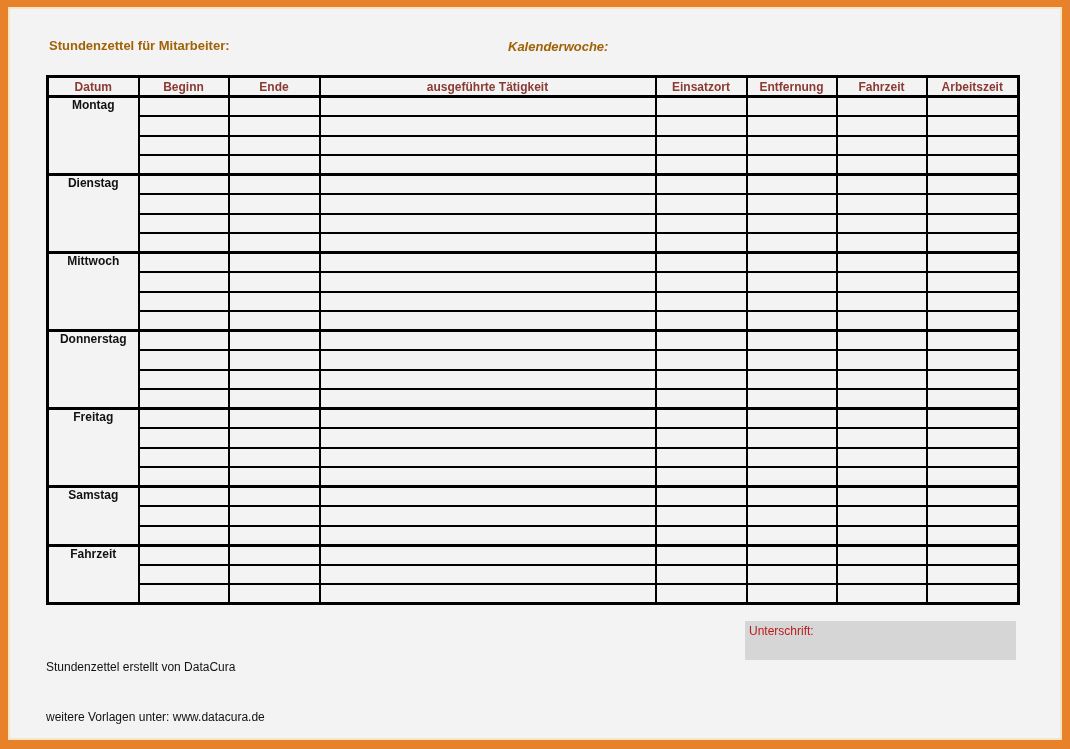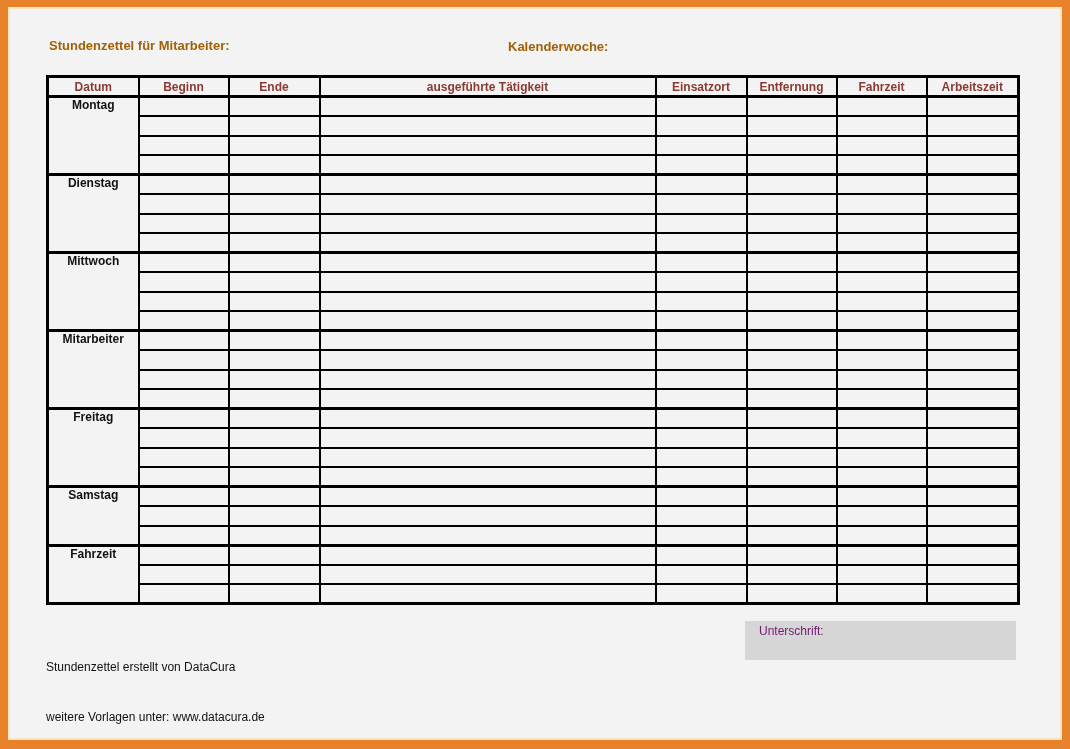--- a/index.html
+++ b/index.html
@@ -6,30 +6,30 @@
   body { width:1070px; height:749px; background:#ffffff; font-family:"Liberation Sans", sans-serif; position:relative; overflow:hidden; }
   .frame { position:absolute; left:0; top:0; width:1070px; height:749px; box-sizing:border-box; border-style:solid; border-color:#e8822a; border-width:7px 8px 9px 8px; background:#f3f3f3; }
   .frame::after { content:""; position:absolute; inset:0; border:2px solid #f7e6c4; pointer-events:none; }
   .title { position:absolute; font-weight:bold; font-size:13px; color:#a16207; }
   table.sheet { position:absolute; left:46px; top:75px; width:971px; border-collapse:collapse; table-layout:fixed; border:3px solid #000; }
   table.sheet th, table.sheet td { border:2px solid #000; padding:0; box-sizing:border-box; }
   table.sheet th { height:20px; font-size:12px; font-weight:bold; color:#8b3a33; vertical-align:middle; }
   table.sheet td { height:19.5px; font-size:12px; }
   td.day { font-weight:bold; color:#111; text-align:center; vertical-align:top; padding-top:2px; }
   tr.block-start td { border-top:3px solid #000;text-align:center; }
-  .sig { position:absolute; left:745px; top:621px; width:271px; height:39px; background:#d6d6d6; font-size:12px; color:#701a75; box-sizing:border-box; padding:3px 14px; }
+  .sig { position:absolute; left:745px; top:621px; width:271px; height:39px; background:#d6d6d6; font-size:12px; color:#b91c1c; box-sizing:border-box; padding:3px 4px; }
   .footer { position:absolute; left:46px; font-size:12px; color:#111; }
 </style>
 </head>
 <body>
 
 <div class="frame"></div>
 
 <div class="title" style="left:49px; top:38px;">Stundenzettel für Mitarbeiter:</div>
-<div class="title" style="left:508px; top:39px;">Kalenderwoche:</div>
+<div class="title" style="left:508px; top:39px;font-style:italic;">Kalenderwoche:</div>
 
 <table class="sheet">
   <colgroup>
     <col style="width:91px">
       <col style="width:90px">
       <col style="width:91px">
       <col style="width:336px">
     <col style="width:91px">
       <col style="width:90px">
       <col style="width:90px">
@@ -153,21 +153,21 @@
       <tr>
         <td></td>
         <td></td>
         <td></td>
         <td></td>
         <td></td>
         <td></td>
         <td></td>
       </tr>
       <tr class="block-start">
-        <td class="day" rowspan="4">Mitarbeiter</td>
+        <td class="day" rowspan="4">Donnerstag</td>
         <td></td>
         <td></td>
         <td></td>
         <td></td>
         <td></td>
         <td></td>
         <td></td>
       </tr>
       <tr>
         <td></td>

